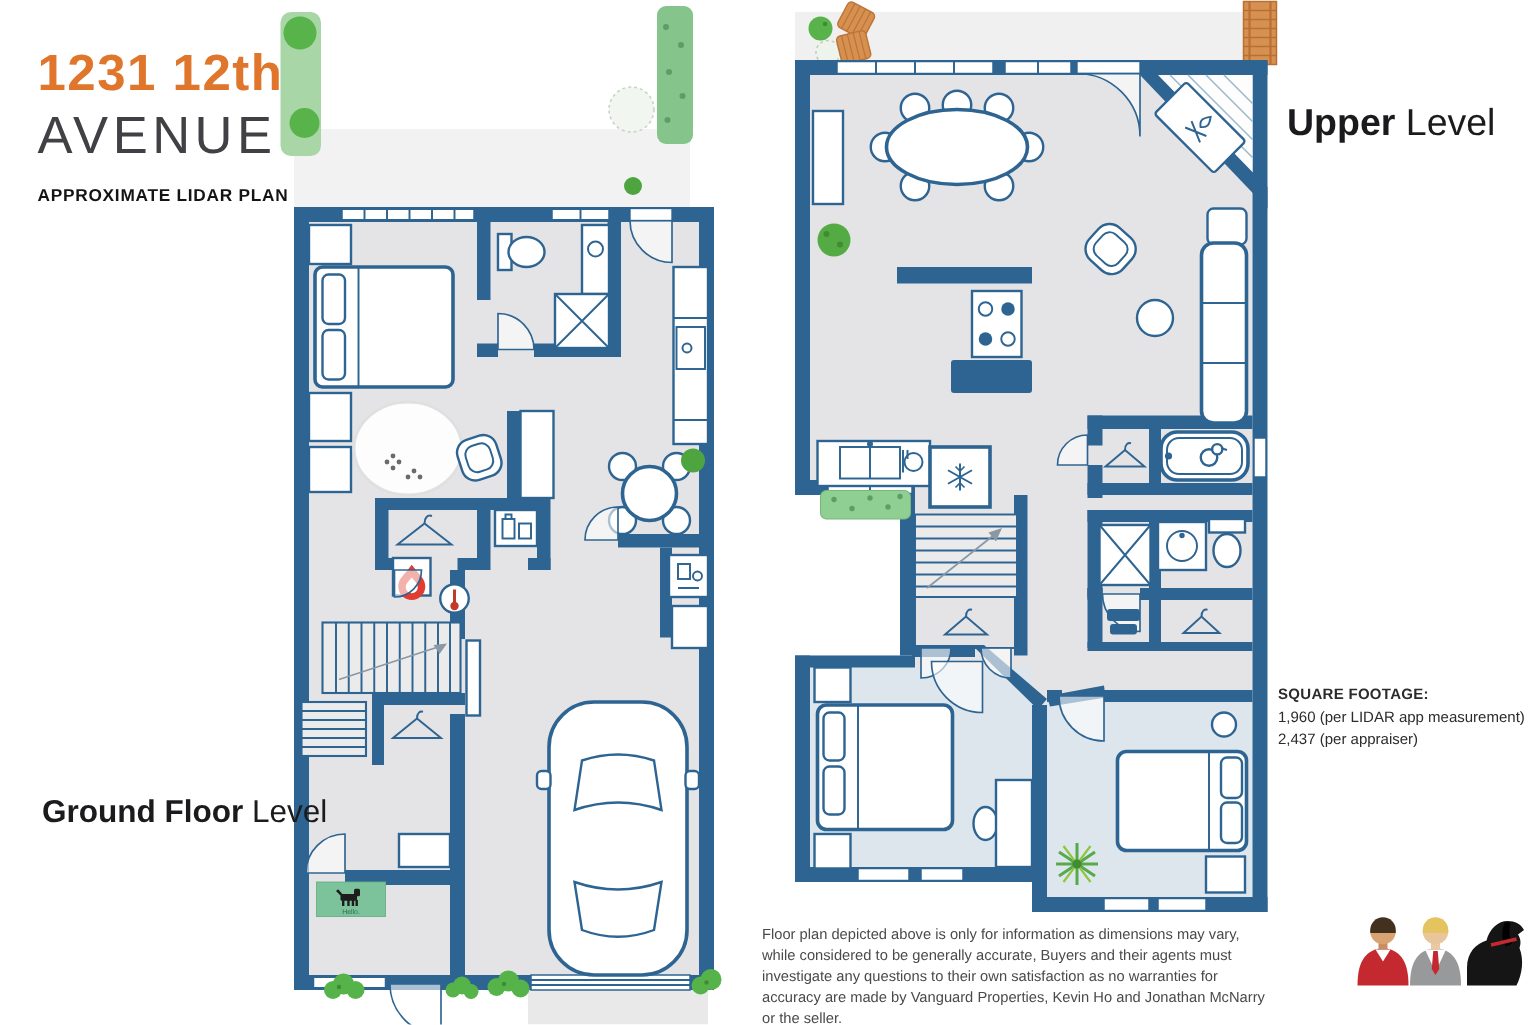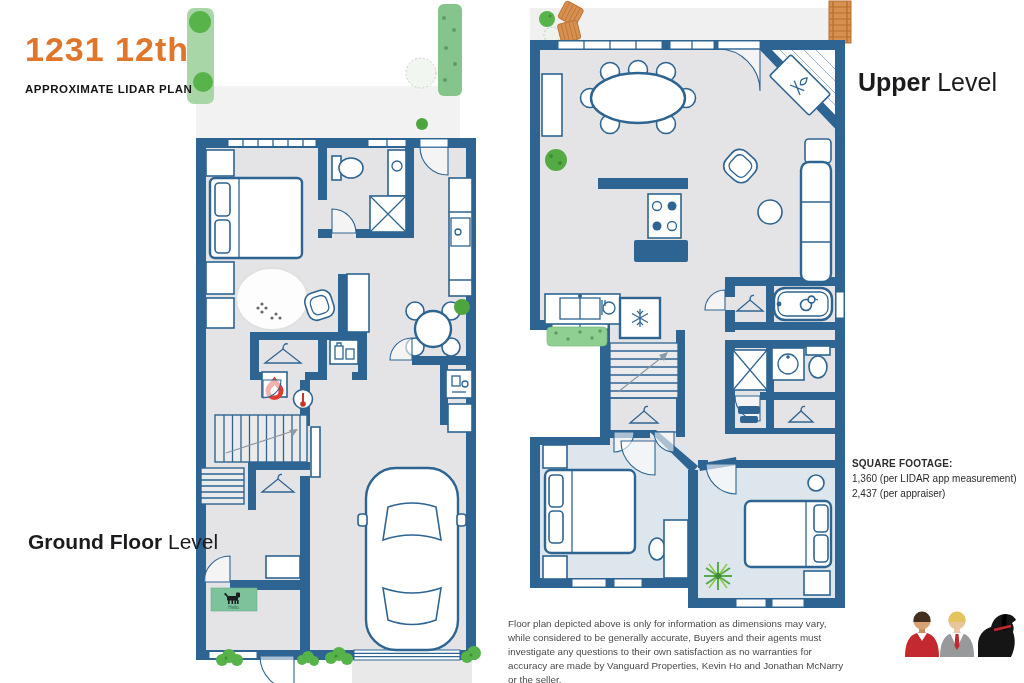--- a/index.html
+++ b/index.html
@@ -500,34 +500,35 @@
     <g>
       <path d="M978,657 L978,645 C978,635 984,629 991,627 C993,619 999,614 1005,614 C1010,614 1014,616 1016,620 L1012,623 C1014,626 1014,629 1013,632 C1016,640 1015,649 1011,657 Z" fill="#151515"></path>
       <path d="M1003,615 C1001,621 1001,627 1004,631 L1008,629 C1006,625 1006,619 1007,615 Z" fill="#000000"></path>
       <path d="M994,630 L1011,626" stroke="#c3292e" stroke-width="2.4" fill="none"></path>
     </g>
   </g>
 </svg>
 
 <header class="branding">
   <div class="addr1">1231 12th</div>
+  <div class="addr2">AVENUE</div>
   <div class="subtitle">APPROXIMATE LIDAR PLAN</div>
 </header>
 
 <div class="level-label ground-label">
   <span class="strong">Ground Floor</span>
   <span class="light">Level</span>
 </div>
 
 <div class="level-label upper-label">
   <span class="strong">Upper</span>
   <span class="light">Level</span>
 </div>
 
 <div class="sqft">
   <div class="sqft-h">SQUARE FOOTAGE:</div>
-  <div>1,360 (per LIDAR app measurement)</div>
+  <div>1,960 (per LIDAR app measurement)</div>
   <div>2,437 (per appraiser)</div>
 </div>
 
 <div class="disclaimer">Floor plan depicted above is only for information as dimensions may vary, while considered to be generally accurate, Buyers and their agents must investigate any questions to their own satisfaction as no warranties for accuracy are made by Vanguard Properties, Kevin Ho and Jonathan McNarry or the seller.</div>
 
 </div>
 
 </body></html>

